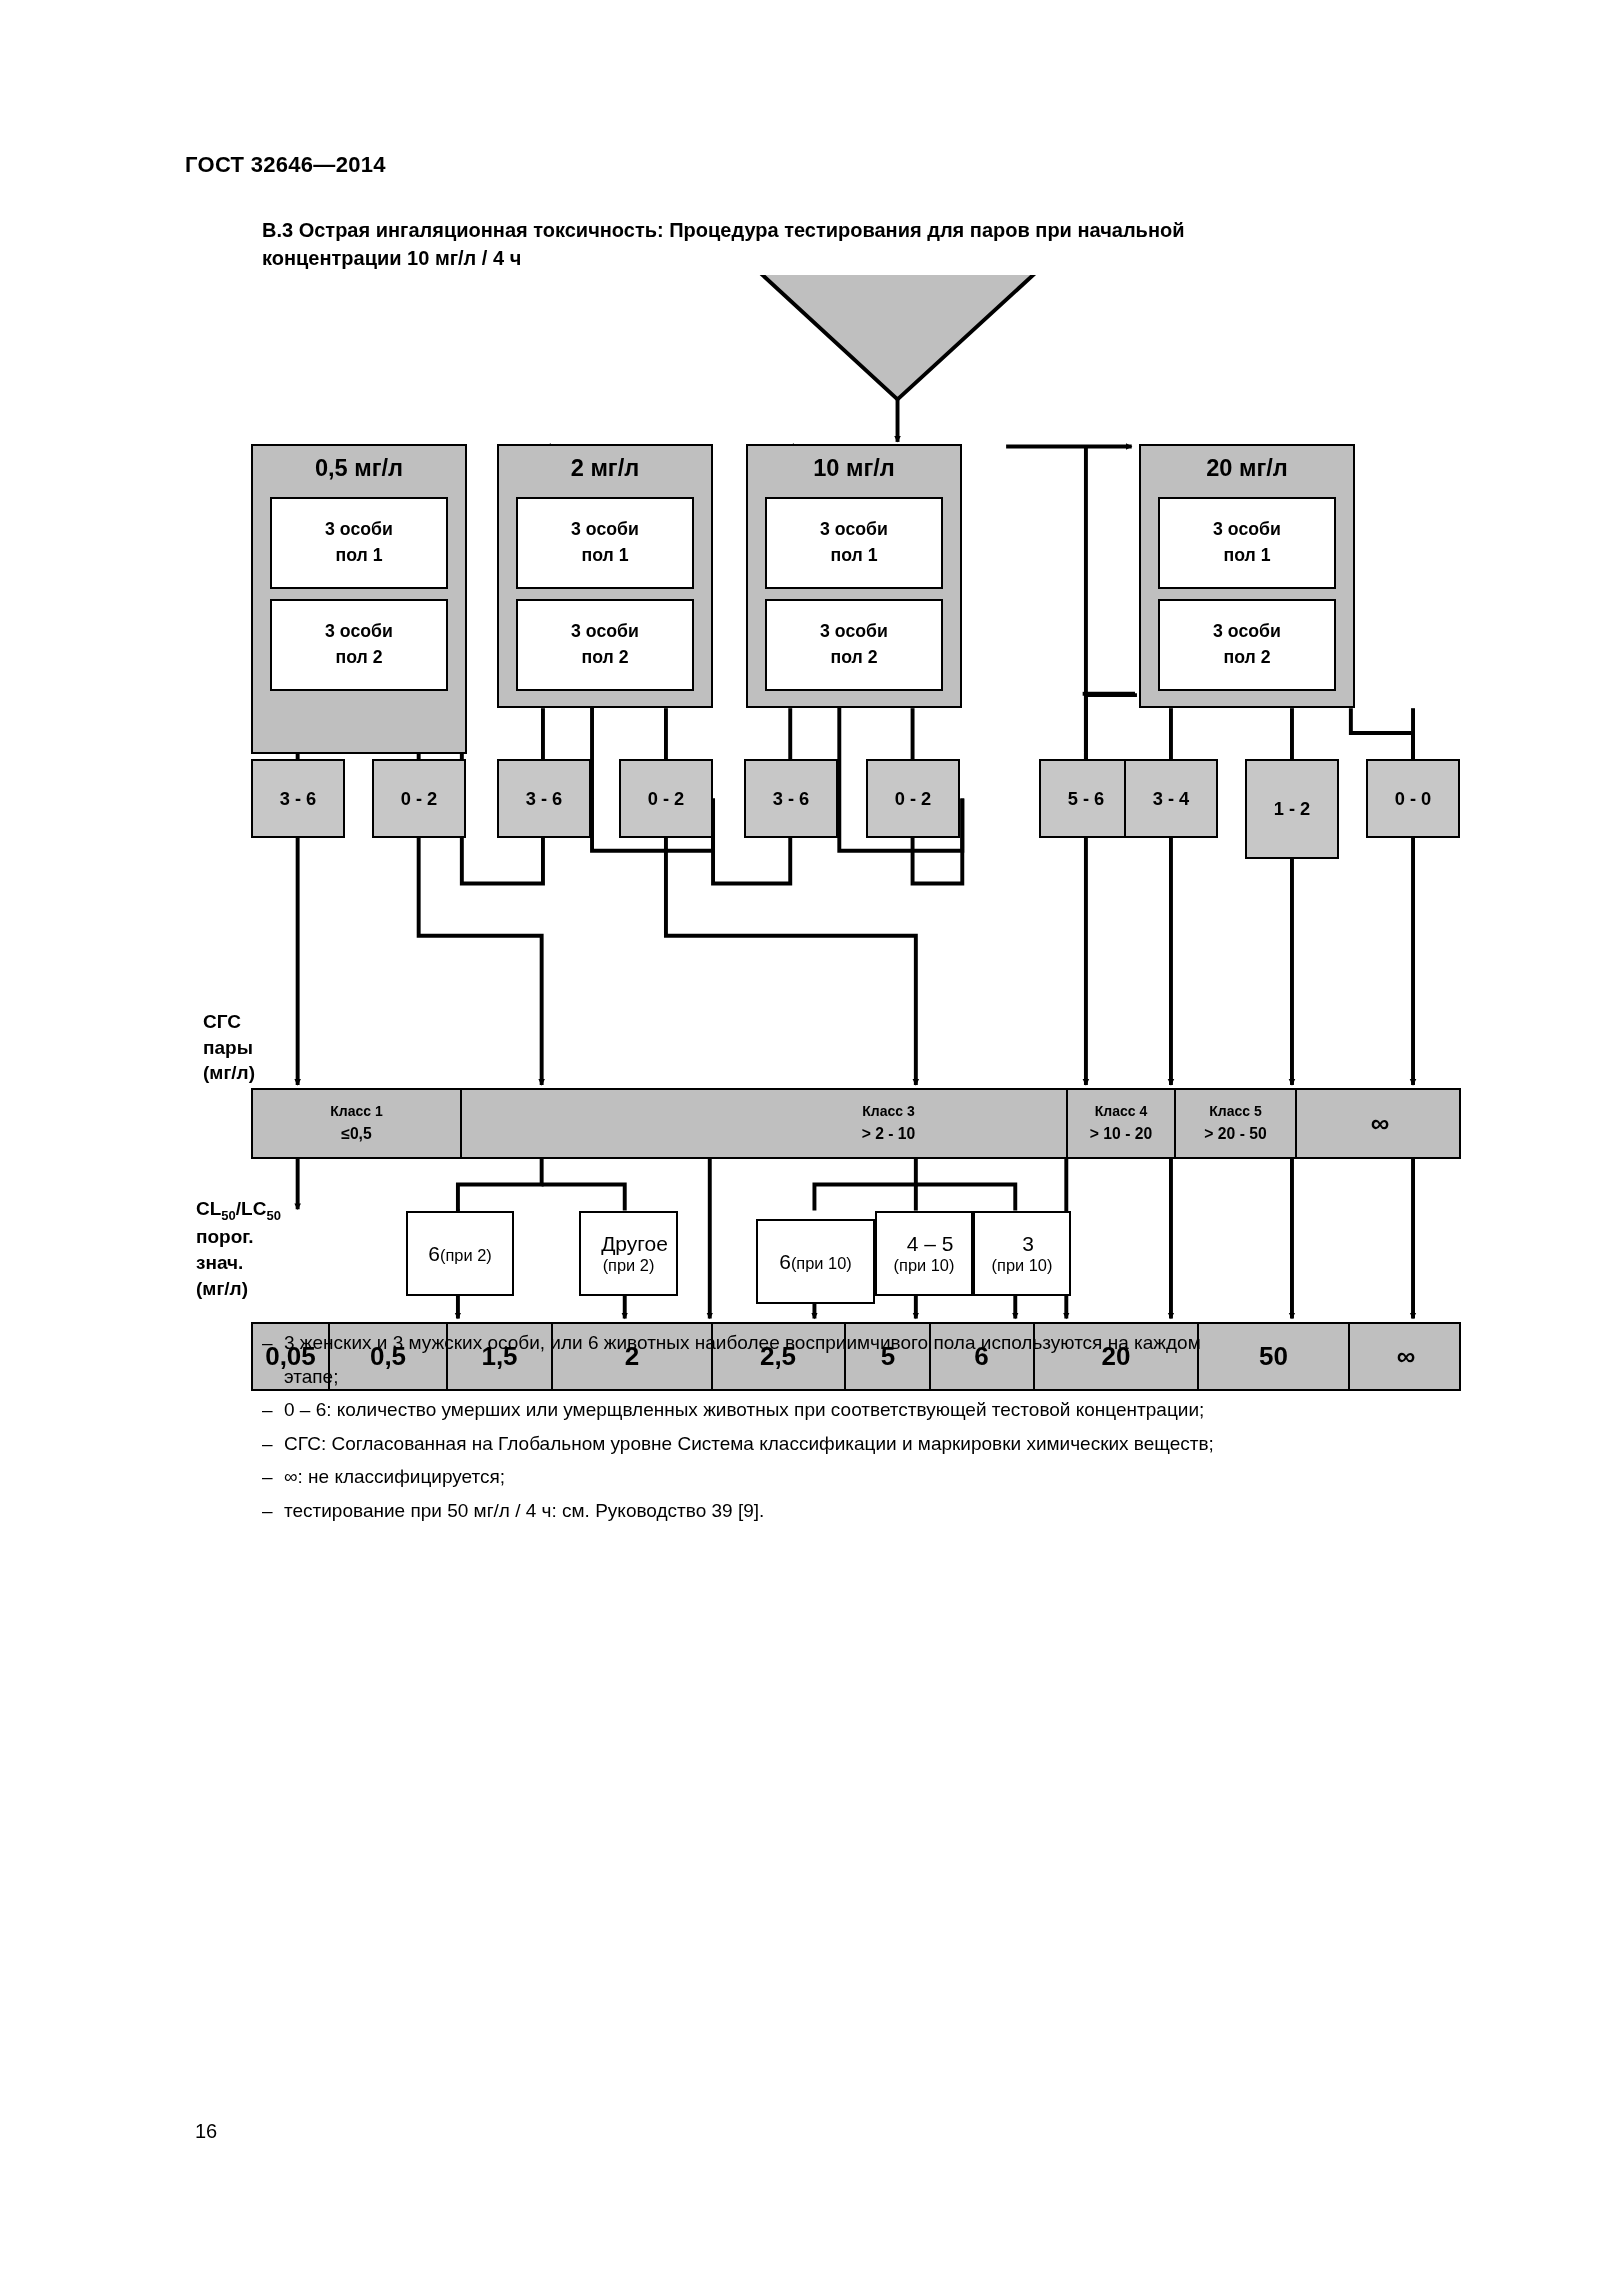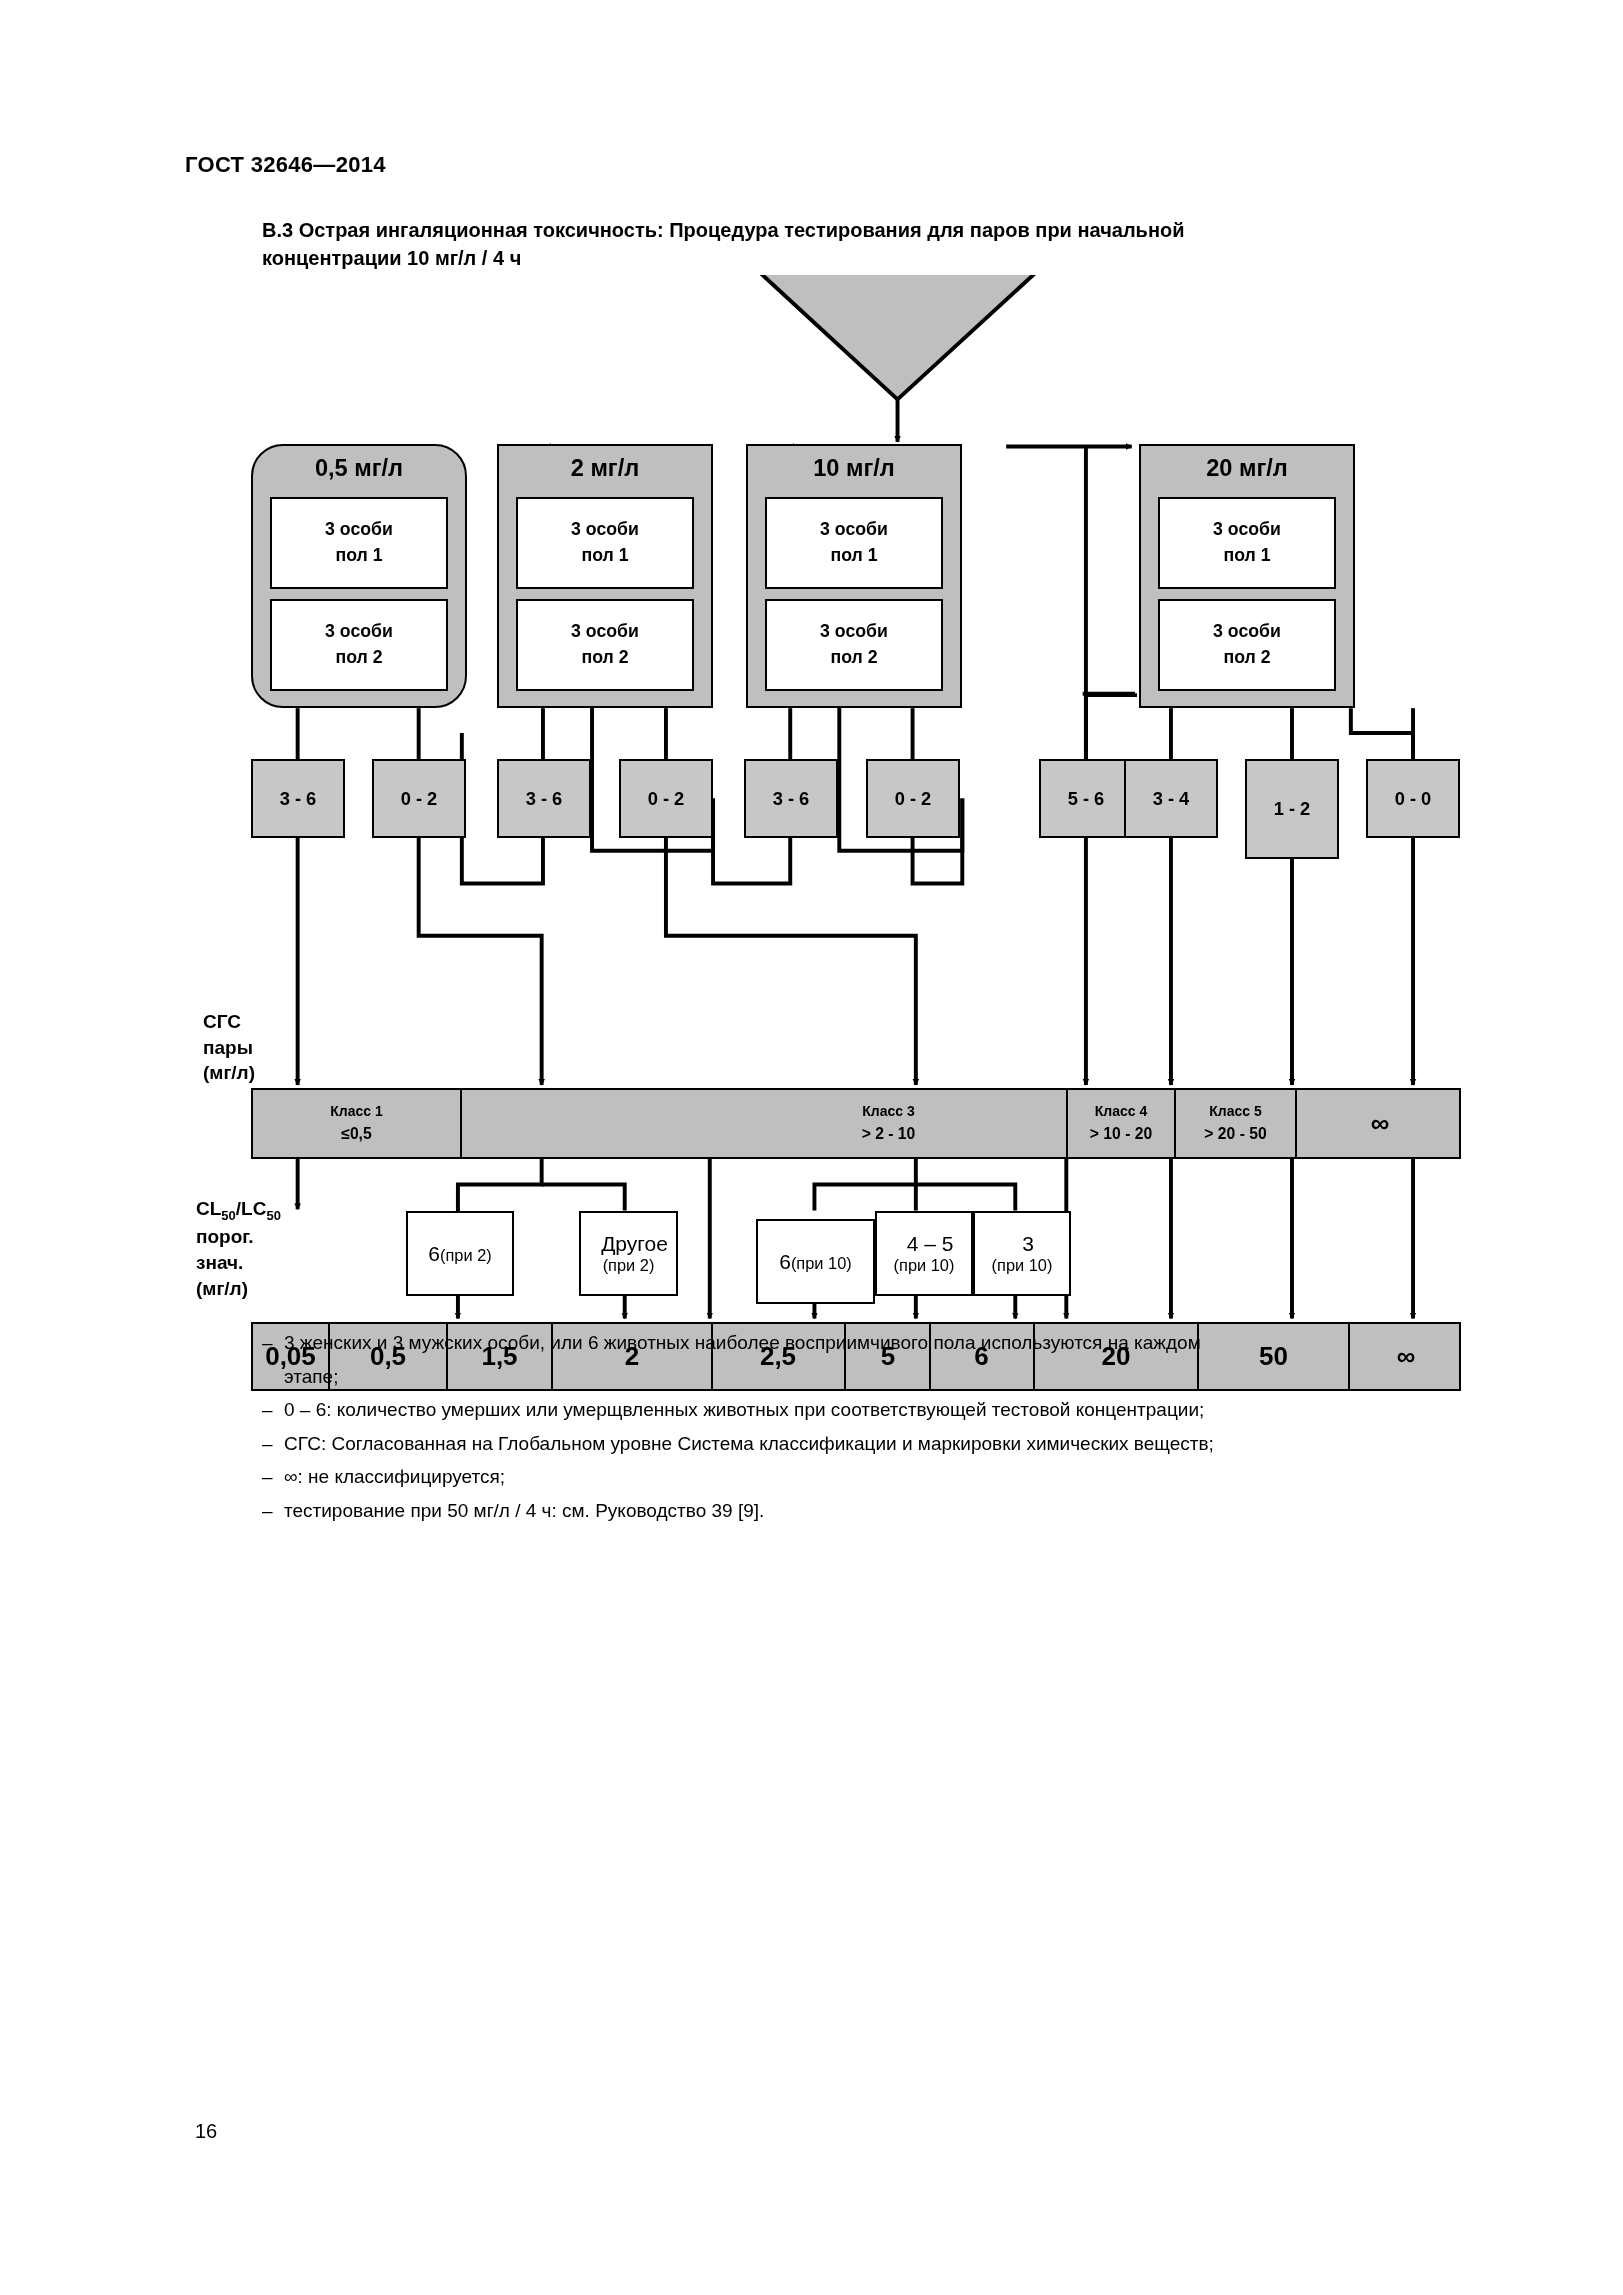--- a/index.html
+++ b/index.html
@@ -154,21 +154,21 @@
         <path d="M1790,1350 L1790,1595" marker-end="url(#ah)"></path>
 
         <path d="M1975,1350 L1975,1595" marker-end="url(#ah)"></path>
 
         <path d="M2160,1350 L2160,1595" marker-end="url(#ah)"></path>
       </g>
     </svg>
 
     <div class="start-txt">СТАРТ</div>
 
-    <div class="conc" style="left:251px;top:169px;width:216px;height:264px;border-radius:32px;">
+    <div class="conc" style="left:251px;top:169px;width:216px;height:310px;">
       <div class="title">0,5 мг/л</div>
       <div class="sexbox" style="top:51px;height:92px;">
         <span>3 особи</span>
         <span>пол 1</span>
       </div>
       <div class="sexbox" style="top:153px;height:92px;">
         <span>3 особи</span>
         <span>пол 2</span>
       </div>
     </div>

